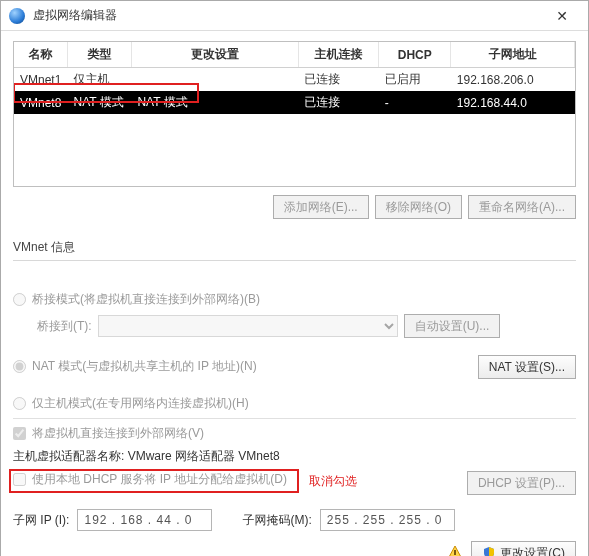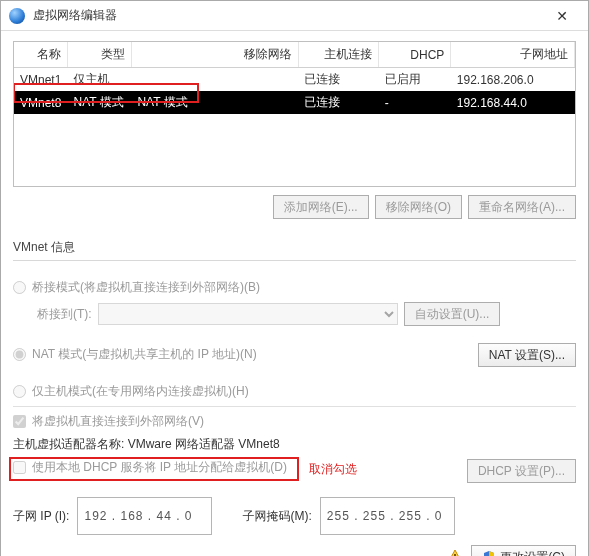--- a/index.html
+++ b/index.html
@@ -8,51 +8,51 @@
 .window { width: 589px; height: 556px; background: #fff; border: 1px solid #aaa; display: flex; flex-direction: column; }
 .titlebar { height: 30px; background: #fff; border-bottom: 1px solid #ddd; display: flex; align-items: center; padding: 0 8px; }
 .titlebar-icon { width: 16px; height: 16px; border-radius: 50%; background: radial-gradient(circle at 35% 30%, #9fd2ff, #2a7bd6 60%, #0a3d7a); margin-right: 8px; }
 .titlebar-title { flex: 1; color: #333; }
 .titlebar-close { width: 36px; height: 30px; display:flex; align-items:center; justify-content:center; font-size: 14px; color:#333; cursor:pointer; }
 
 .content { flex: 1; display: flex; flex-direction: column; padding: 10px 12px 0 12px; background:#fff; }
 
 .table-wrap { border: 1px solid #bfbfbf; height: 146px; overflow: hidden; background:#fff; display:flex; flex-direction:column; }
 .tbl { width: 100%; border-collapse: collapse; table-layout: fixed; }
-.tbl th { text-align: right; font-weight: normal; padding: 4px 6px; border-bottom: 1px solid #d0d0d0; background:#fff; color:#333; white-space: nowrap; overflow:hidden; }
+.tbl th { text-align: center; font-weight: bold; padding: 4px 6px; border-bottom: 1px solid #d0d0d0; background:#fff; color:#333; white-space: nowrap; overflow:hidden; }
 .thead-row th { border-right: 1px solid #e5e5e5; }
 .tbl td { padding: 3px 6px; color:#333; white-space: nowrap; overflow:hidden; }
 .row-sel td { background: #000000; color: #fff; }
 .redbox1 { position:absolute; border: 2px solid #e02020; pointer-events:none; }
 
 .action-row { display:flex; justify-content:flex-end; gap:6px; padding: 8px 0; }
 .btn { min-width: 86px; height: 24px; border: 1px solid #adadad; background: linear-gradient(#fdfdfd,#ececec); color:#333; padding: 0 10px; cursor:pointer; }
 .btn:disabled, .btn.disabled { color:#9a9a9a; background:#f2f2f2; cursor:default; }
 
 .group-label { color:#444; margin-top: 12px; margin-bottom: 4px; }
-.group-box { border-top: 1px solid #d8d8d8; padding-top: 12px; position:relative; }
+.group-box { border-top: 1px solid #d8d8d8; padding-top: 24px; position:relative; }
 
 .opt-line { display:flex; align-items:center; gap:6px; margin: 6px 0; position:relative; }
 .radio, .chk { width: 13px; height: 13px; }
 .opt-label.disabled, .opt-line.disabled { color:#9a9a9a; }
 
 .right-btn { position:absolute; right:0; top:-3px; }
 
 .vsep { height: 8px; }
 .subdivider { border-top:1px solid #e0e0e0; margin: 6px 0; }
 
 .adapter-line { color:#333; }
 
 .dhcp-box { position:relative; }
 .redbox2 { position:absolute; border: 2px solid #e02020; pointer-events:none; }
 .annot { color:#e02020; position:absolute; }
 
 .iprow { display:flex; align-items:center; gap:8px; margin: 10px 0 4px 0; }
 .iprow .lbl { color:#333; }
-.ipfield { border:1px solid #b5b5b5; height:38px; width:135px; padding:0 6px; background:#fff; display:flex; align-items:center; color:#555; letter-spacing:1px; }
+.ipfield { border:1px solid #b5b5b5; height:22px; width:135px; padding:0 6px; background:#fff; display:flex; align-items:center; color:#555; letter-spacing:1px; }
 
 .warnbar { display:flex; align-items:center; justify-content:flex-end; gap:8px; padding: 6px 0; }
 .warn-icon { width:16px; height:16px; }
 .shield { width:14px; height:14px; }
 
 .footer { display:flex; align-items:center; justify-content:space-between; padding: 8px 12px 12px 12px; background:#f0f0f0; border-top:1px solid #dcdcdc; }
 .footer-right { display:flex; gap:8px; }
 
 .rel { position:relative; }
 
@@ -84,21 +84,21 @@
             <col class="c-type">
             <col class="c-ext">
             <col class="c-host">
             <col class="c-dhcp">
             <col class="c-sub">
         </colgroup>
         <thead>
           <tr class="thead-row">
             <th>名称</th>
             <th>类型</th>
-            <th>移除网络</th>
+            <th>更改设置</th>
             <th>主机连接</th>
             <th>DHCP</th>
             <th>子网地址</th>
           </tr>
         </thead>
         <tbody>
           <tr>
             <td>VMnet1</td>
             <td>仅主机</td>
             <td></td>

